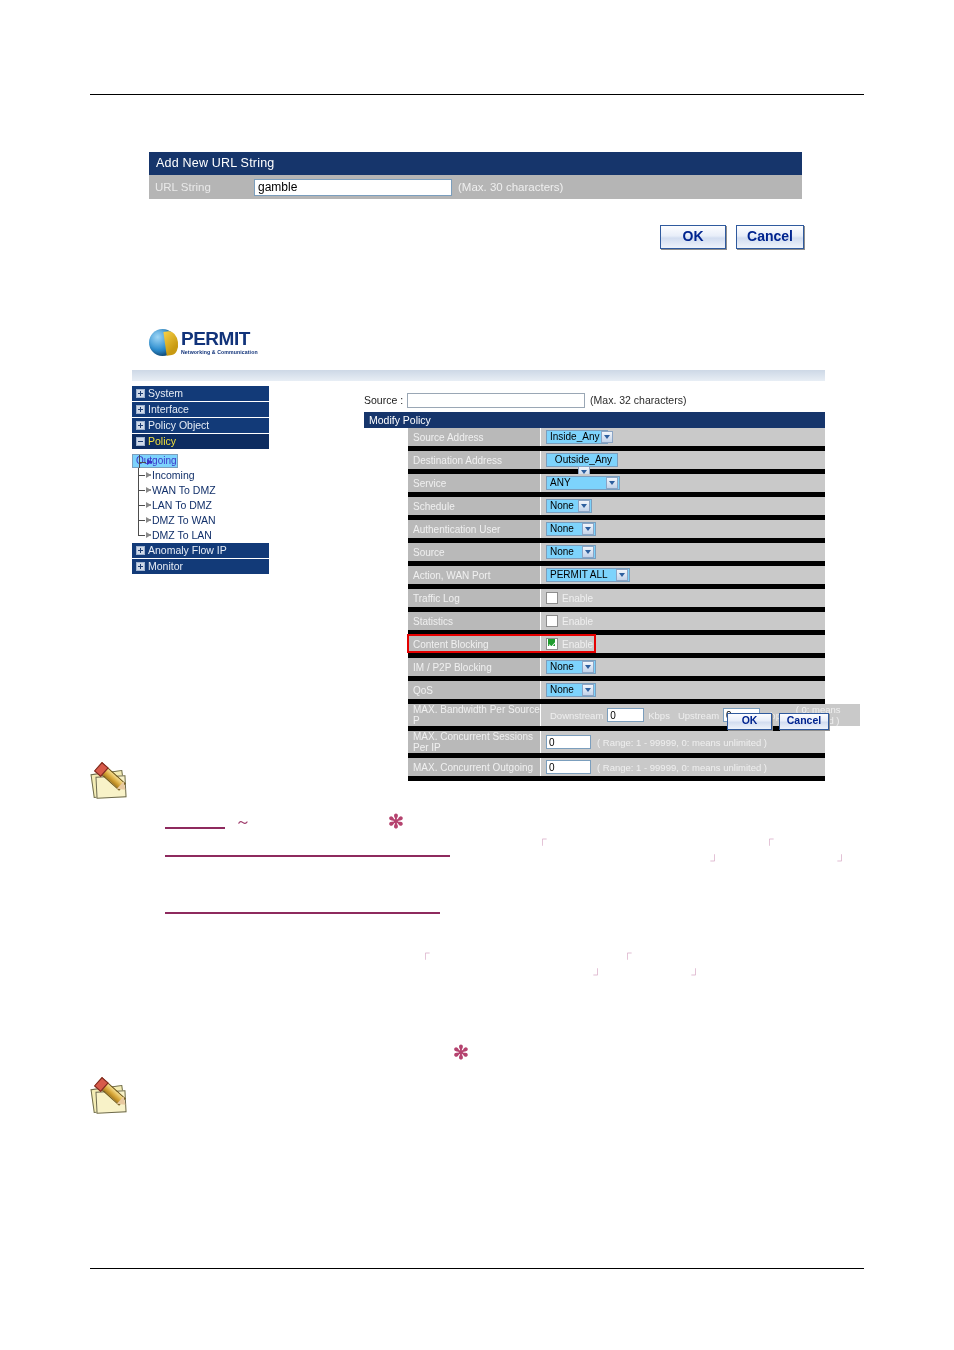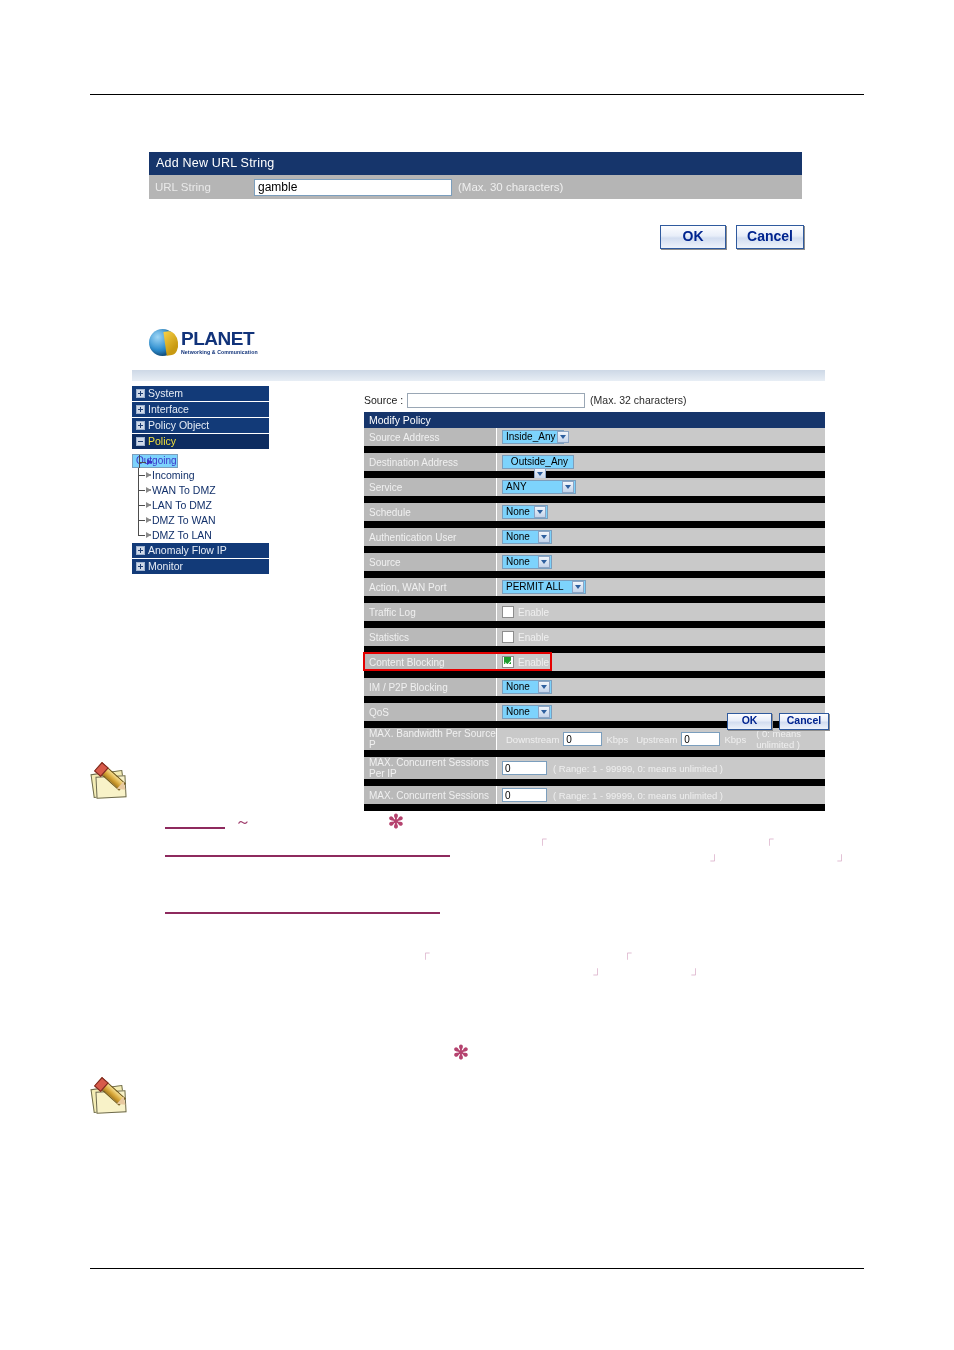--- a/index.html
+++ b/index.html
@@ -176,22 +176,22 @@
   #comment-input{
     width:178px;height:15px;border:1px solid #9aa7b5;background:#fff;
     box-sizing:border-box;font-size:10.5px;
   }
   #comment-hint{font-size:10.5px;color:#2b2b2b;margin-left:5px;}
   #tbl-hdr{
     background:#16356b;color:#ffffff;font-size:10.5px;
     height:16px;line-height:16px;padding-left:5px;
   }
   .frow{
-    display:flex;border-bottom:7px solid #000000;min-height:18px;
-    background:#b9b9b9;position:relative;
+    display:flex;border-bottom:5px solid #000000;min-height:18px;
+    background:#b9b9b9;position:relative;margin-left:44px;
   }
   .fcell-l{
     width:133px;flex:none;background:#b9b9b9;
     color:#f0f0f0;font-size:10px;padding-left:5px;
     box-sizing:border-box;display:flex;align-items:center;
     border-right:1px solid #ffffff;
   }
   .fcell-r{
     flex:1;background:#c9c9c9;display:flex;align-items:center;
     padding-left:5px;box-sizing:border-box;
@@ -296,21 +296,21 @@
   <div class="winbtn" id="url-ok">OK</div>
   <div class="winbtn" id="url-cancel">Cancel</div>
 </div>
 
 <div id="device-ui">
 
   <div id="device-head">
     <div id="logo-area">
       <div id="globe"></div>
       <div id="logo-text">
-        <div id="logo-word">PLANET</div>
+        <div id="logo-word">PERMIT</div>
         <div id="logo-tag">Networking &amp; Communication</div>
       </div>
     </div>
   </div>
   <div id="head-strip"></div>
 
   <div id="sidebar"><div class="nav-top"><span class="pm plus"></span><span>System</span></div><div class="nav-top"><span class="pm plus"></span><span>Interface</span></div><div class="nav-top"><span class="pm plus"></span><span>Policy Object</span></div><div class="nav-top active"><span class="pm"></span><span>Policy</span></div><div class="nav-sub sel">
         <span class="tree"></span>
         <span class="arw"></span>
         <span>Outgoing</span>
@@ -440,21 +440,21 @@
           </div>
         </div>
         <div class="frow">
           <div class="fcell-l">MAX. Concurrent Sessions Per IP</div>
           <div class="fcell-r">
             <span class="tinput num2">0</span>
             <span class="hint">( Range: 1 - 99999, 0: means unlimited )</span>
           </div>
         </div>
         <div class="frow">
-          <div class="fcell-l">MAX. Concurrent Sessions</div>
+          <div class="fcell-l">MAX. Concurrent Outgoing</div>
           <div class="fcell-r">
             <span class="tinput num2">0</span>
             <span class="hint">( Range: 1 - 99999, 0: means unlimited )</span>
           </div>
         </div>
       </div>
   </div>
 
   <div id="form-btnrow">
     <div class="winbtn" id="f-ok">OK</div>

